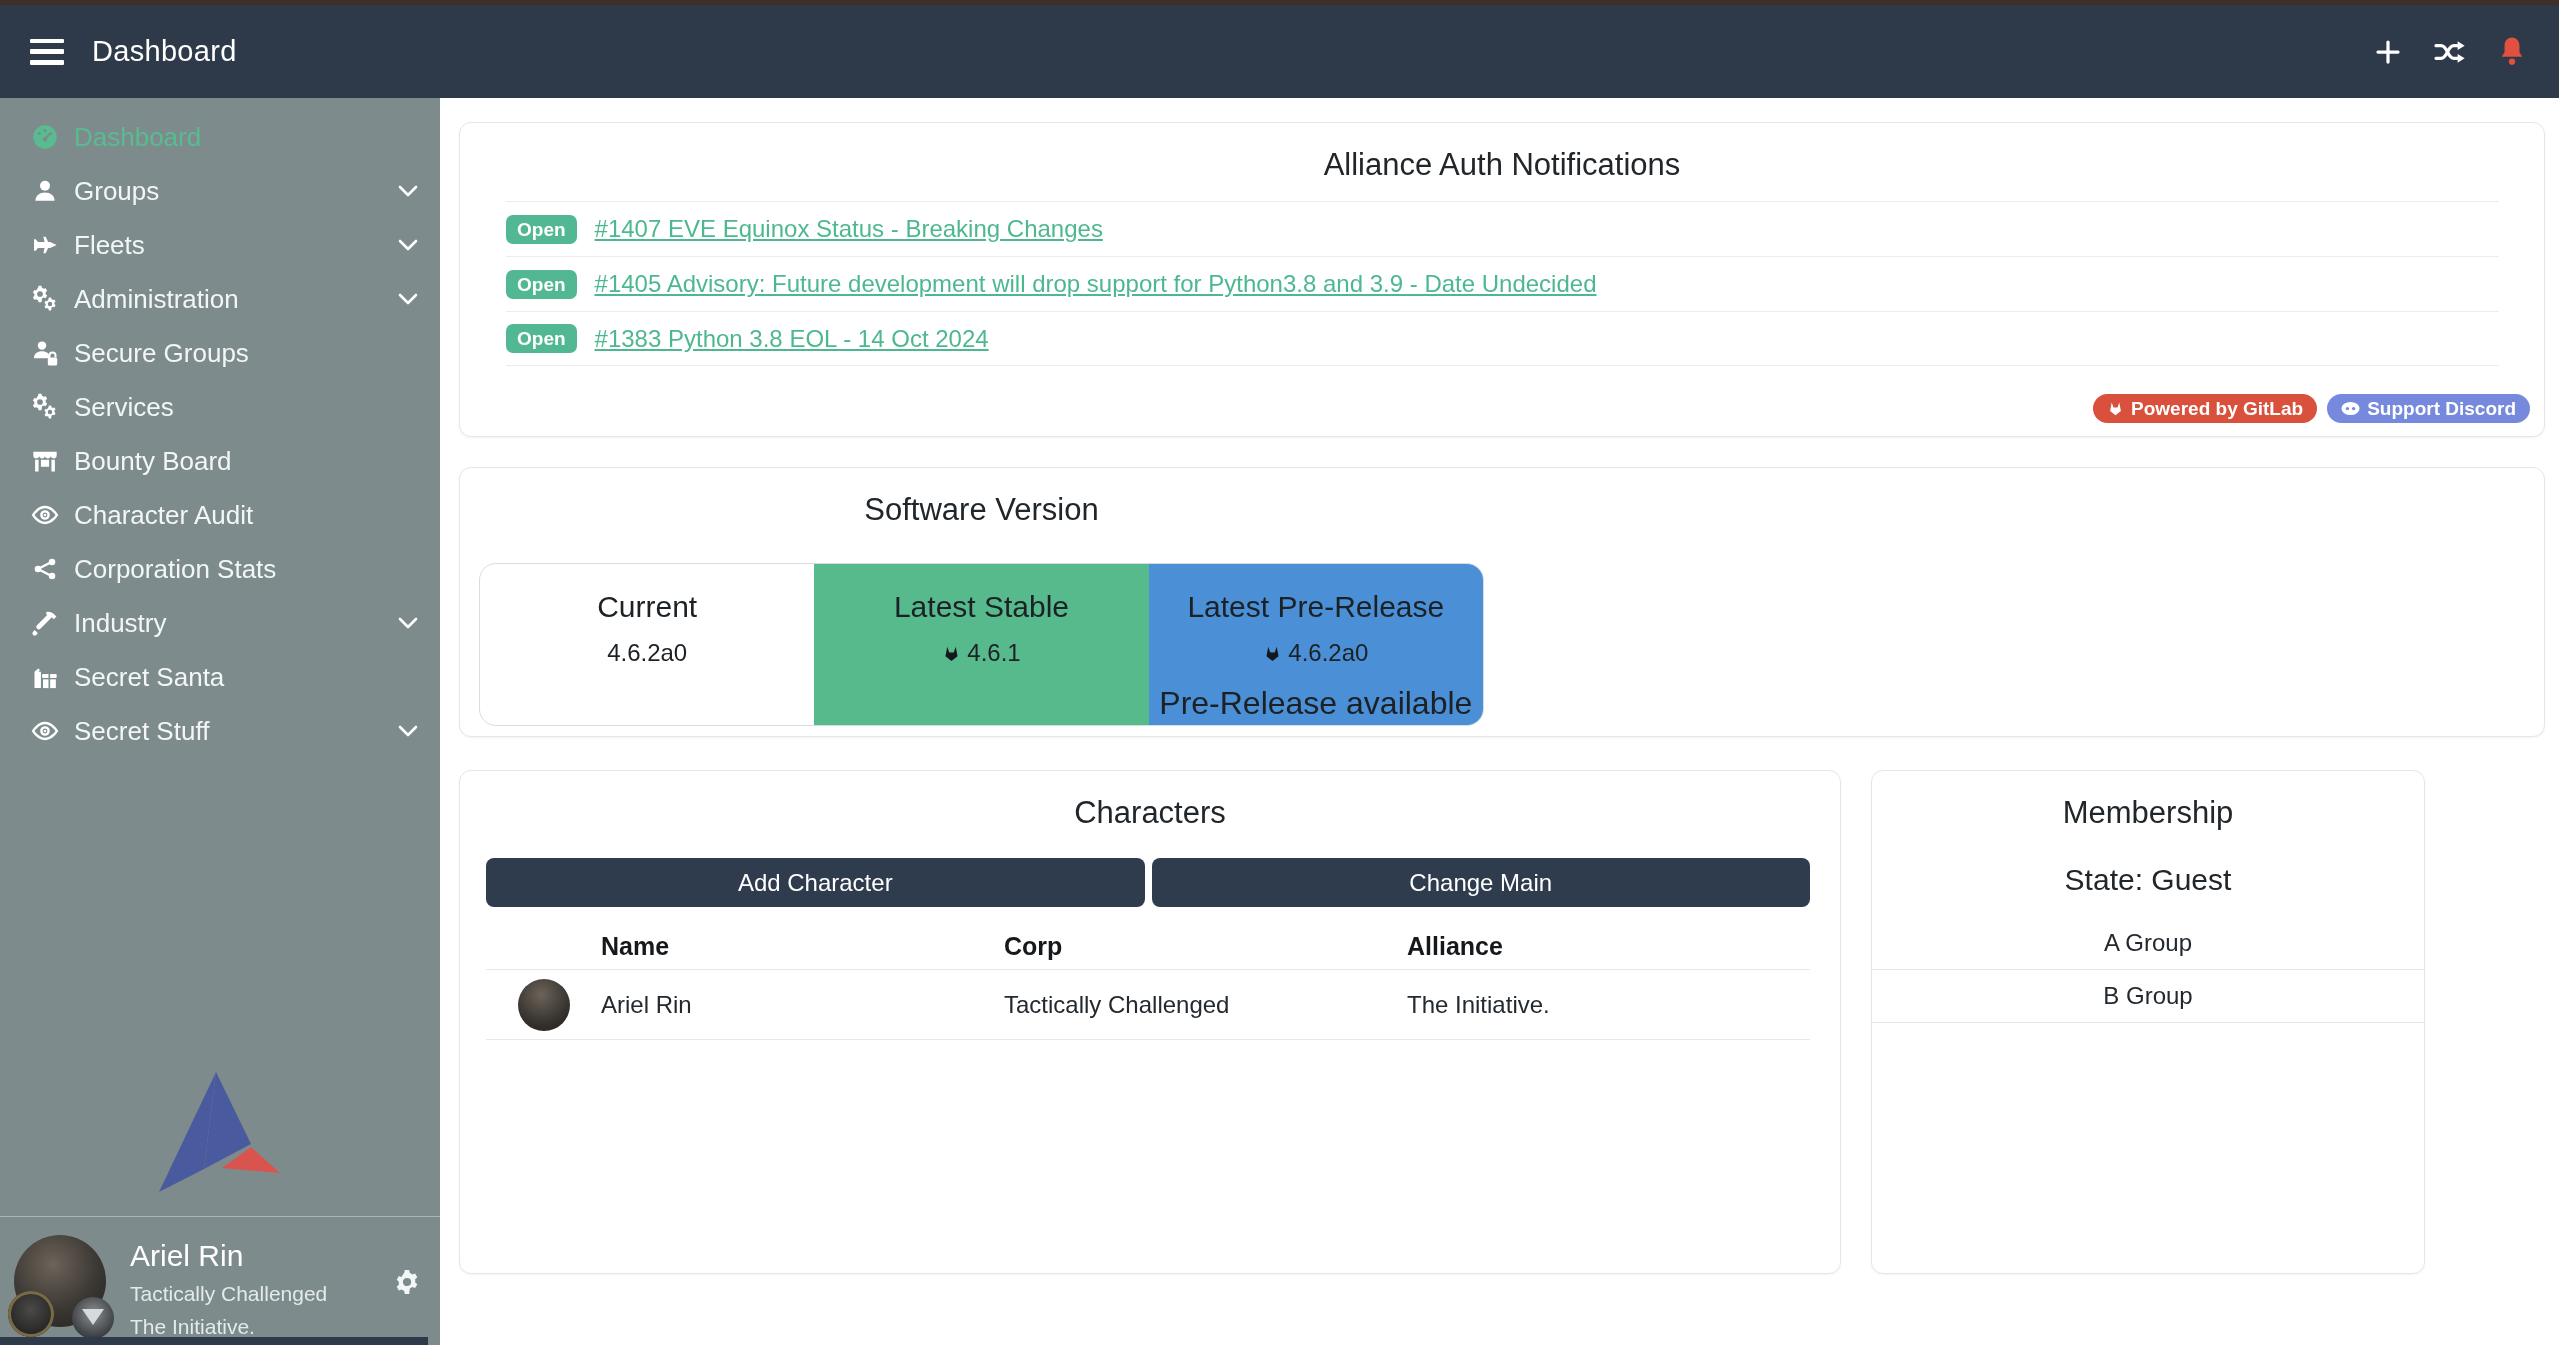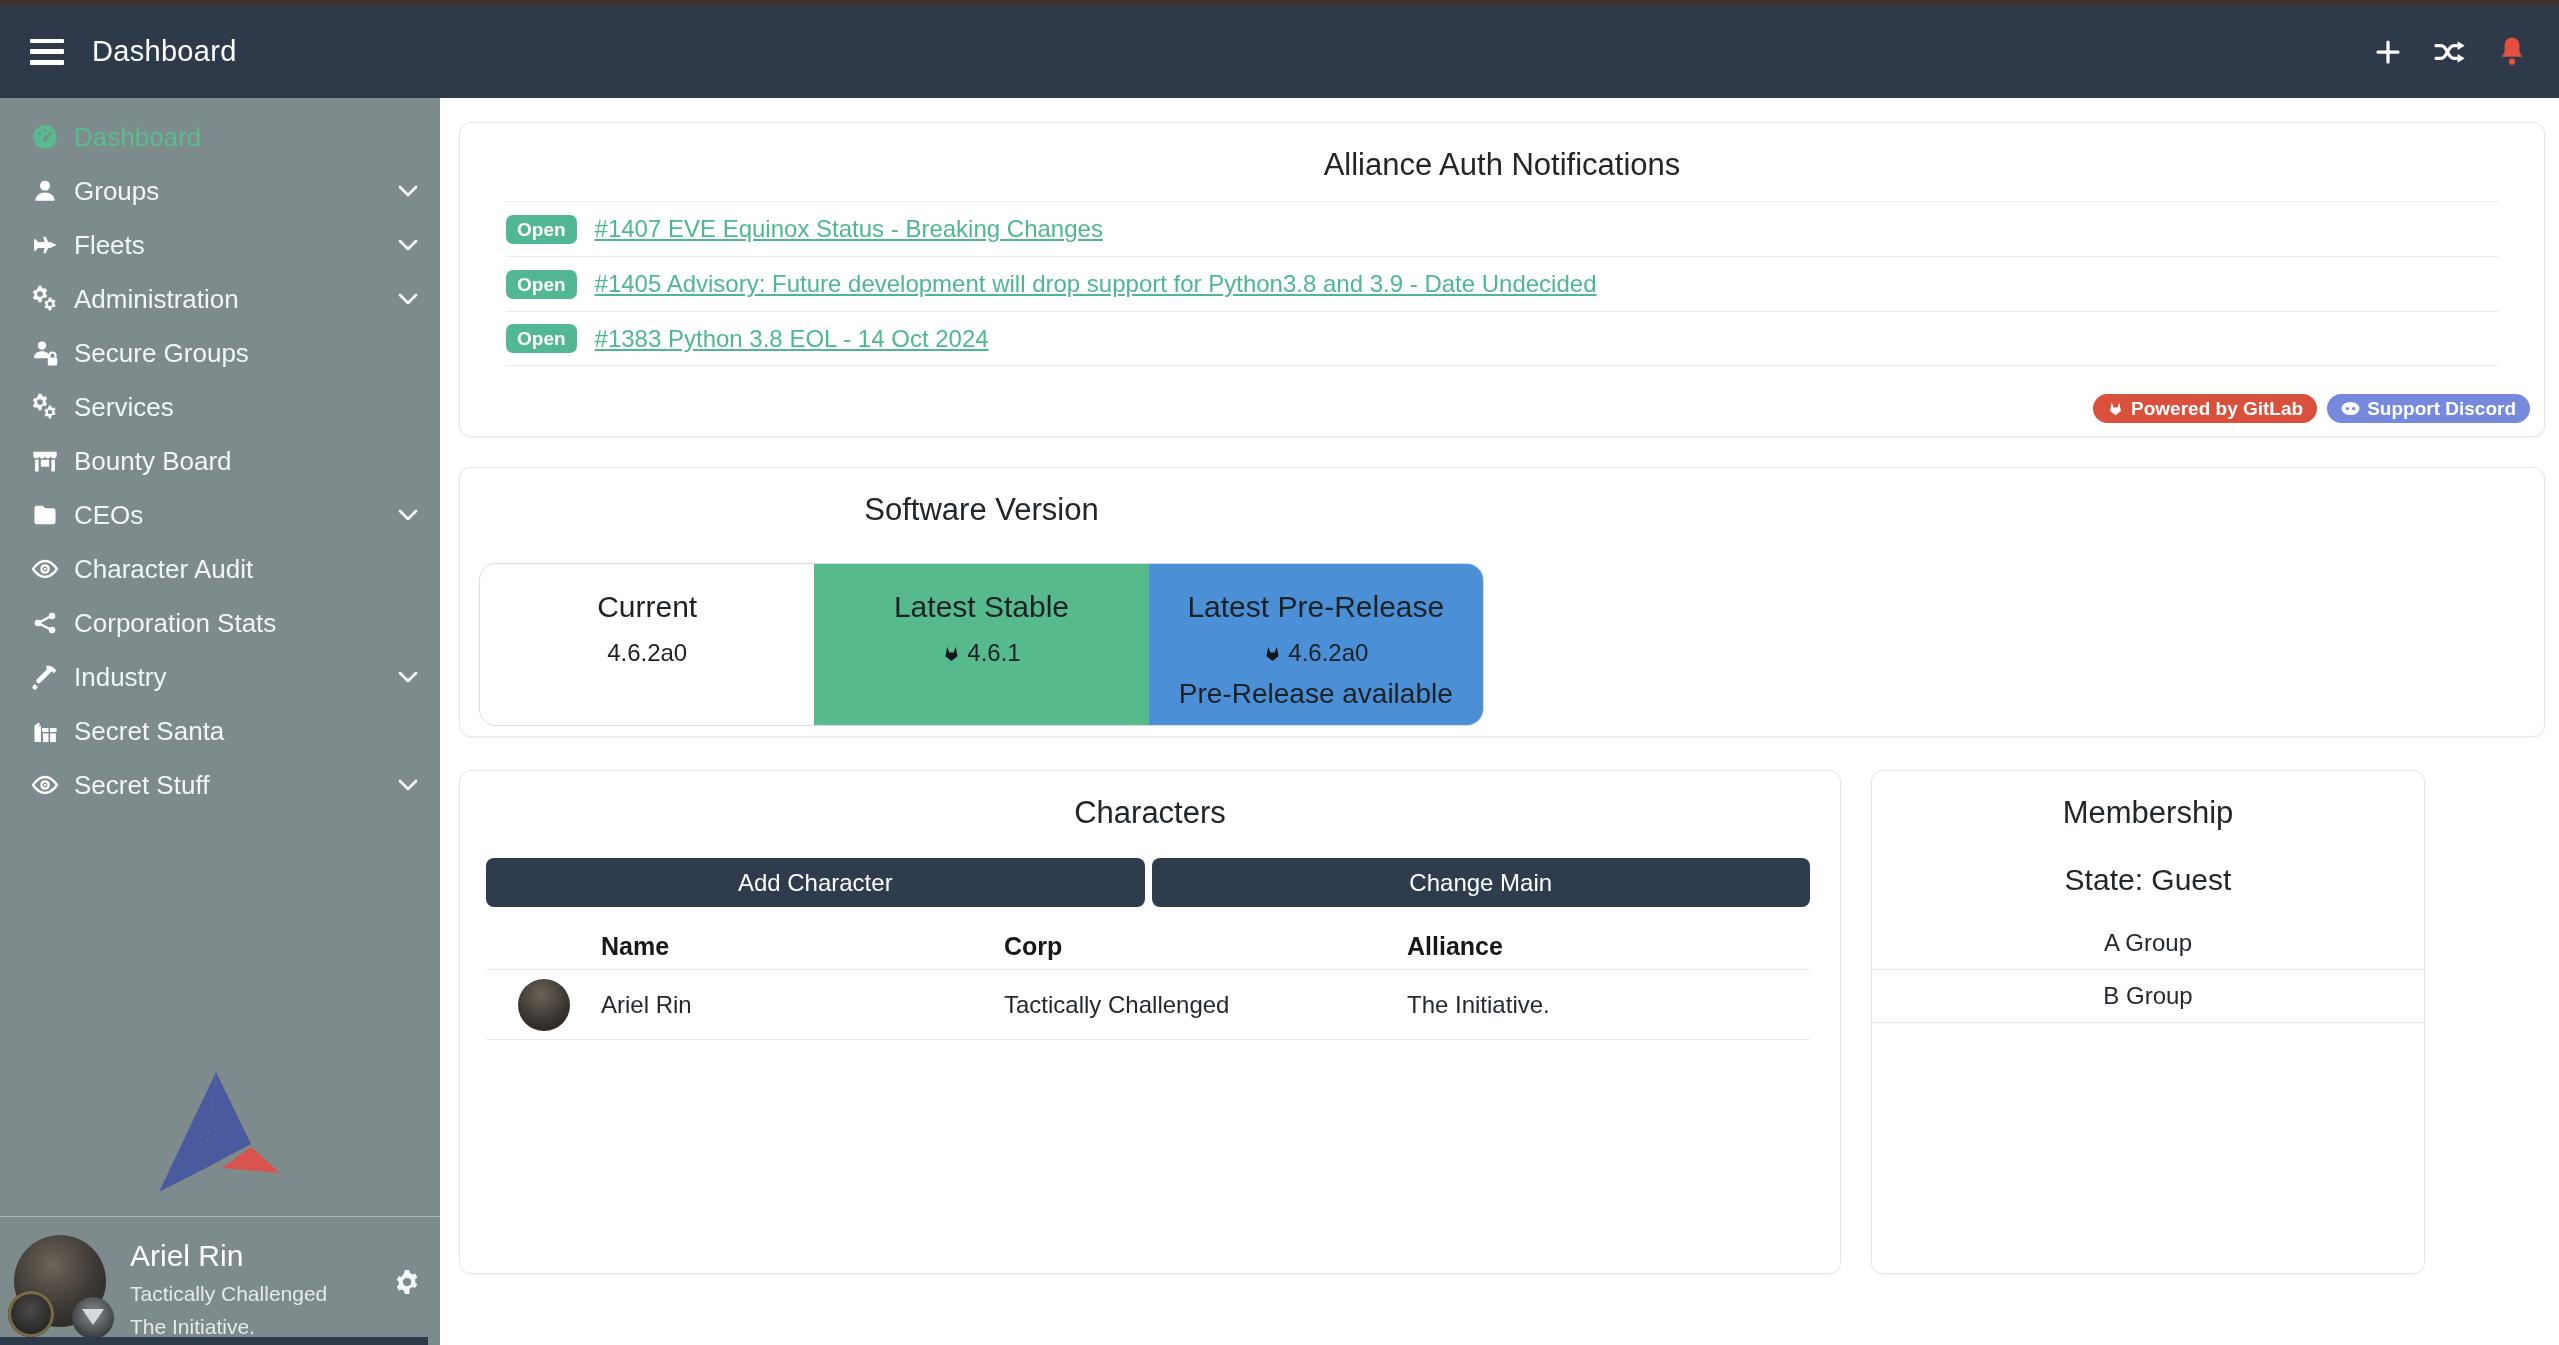--- a/index.html
+++ b/index.html
@@ -66,21 +66,21 @@
   .pill-discord { background:#7689dd; }
 
   
   #panel-version { left:19px; top:369px; width:2086px; height:270px; display:flex; }
   .ver-left { width:1043px; flex:0 0 1043px; }
   .ver-boxes { margin:35px 0 0 19px; width:1005px; height:163px; display:flex;
                border:1px solid #d9dde0; border-radius:17px; overflow:hidden; }
   .ver-box { flex:1 1 0; text-align:center; padding-top:26px; }
   .ver-box h3 { font-size:30px; font-weight:500; color:#1b2125; }
   .ver-val { margin-top:15px; font-size:24px; color:#1b2125; display:flex; align-items:center; justify-content:center; gap:6px; }
-  .ver-note { margin-top:11px; font-size:28px; color:#1b2125; }
+  .ver-note { margin-top:18px; font-size:32px; color:#1b2125; }
   .ver-stable { background:#57ba8d; }
   .ver-pre { background:#4b8fd6; }
   .tq-right { flex:1 1 auto; margin-left:33px; margin-right:22px; }
   .tq-status { margin-top:27px; font-size:24px; color:#343a40; }
   .tq-bar { margin-top:15px; height:29px; background:#e9ecef; border-radius:7px; overflow:hidden; }
   .tq-bar-fill { height:100%; width:0%; background:#57ba8d; }
   .tq-summary { margin-top:14px; font-size:24px; color:#343a40; }
 
   
   #panel-characters { left:19px; top:672px; width:1382px; height:504px; }
@@ -245,33 +245,20 @@
       <div class="side-item">
         <span class="ic">
           <svg width="28" height="28" viewBox="0 0 24 24">
             <path fill="#fff" d="M2 4h20v3.2c0 1.6-1.1 2.6-2.5 2.6-1.2 0-2.5-.9-2.5-2.1 0 1.2-1.3 2.1-2.5 2.1S12 8.9 12 7.7c0 1.2-1.3 2.1-2.5 2.1S7 8.9 7 7.7c0 1.2-1.3 2.1-2.5 2.1C3.1 9.8 2 8.8 2 7.2Z"></path>
             <path fill="#fff" d="M3.5 11h3v10h-3zM17.5 11h3v10h-3zM8.5 11h7v6h-7z"></path>
           </svg>
         </span>
         <span class="lbl">Bounty Board</span>
       </div>
 
-      <div class="side-item">
-        <span class="ic">
-          <svg width="28" height="28" viewBox="0 0 24 24">
-            <path fill="#fff" d="M3 6a2 2 0 0 1 2-2h5l2.2 2.2H19a2 2 0 0 1 2 2V18a2 2 0 0 1-2 2H5a2 2 0 0 1-2-2Z"></path>
-          </svg>
-        </span>
-        <span class="lbl">CEOs</span>
-        <span class="chev">
-          <svg width="20" height="12" viewBox="0 0 20 12">
-              <polyline points="2,2 10,10 18,2" fill="none" stroke="#fff" stroke-width="2.6" stroke-linecap="round" stroke-linejoin="round"></polyline>
-            </svg>
-        </span>
-      </div>
 
       <div class="side-item">
         <span class="ic" style="color:#fff">
           <svg width="28" height="28">
               <use href="#sym-eye" width="28" height="28"></use>
             </svg>
         </span>
         <span class="lbl">Character Audit</span>
       </div>
 

